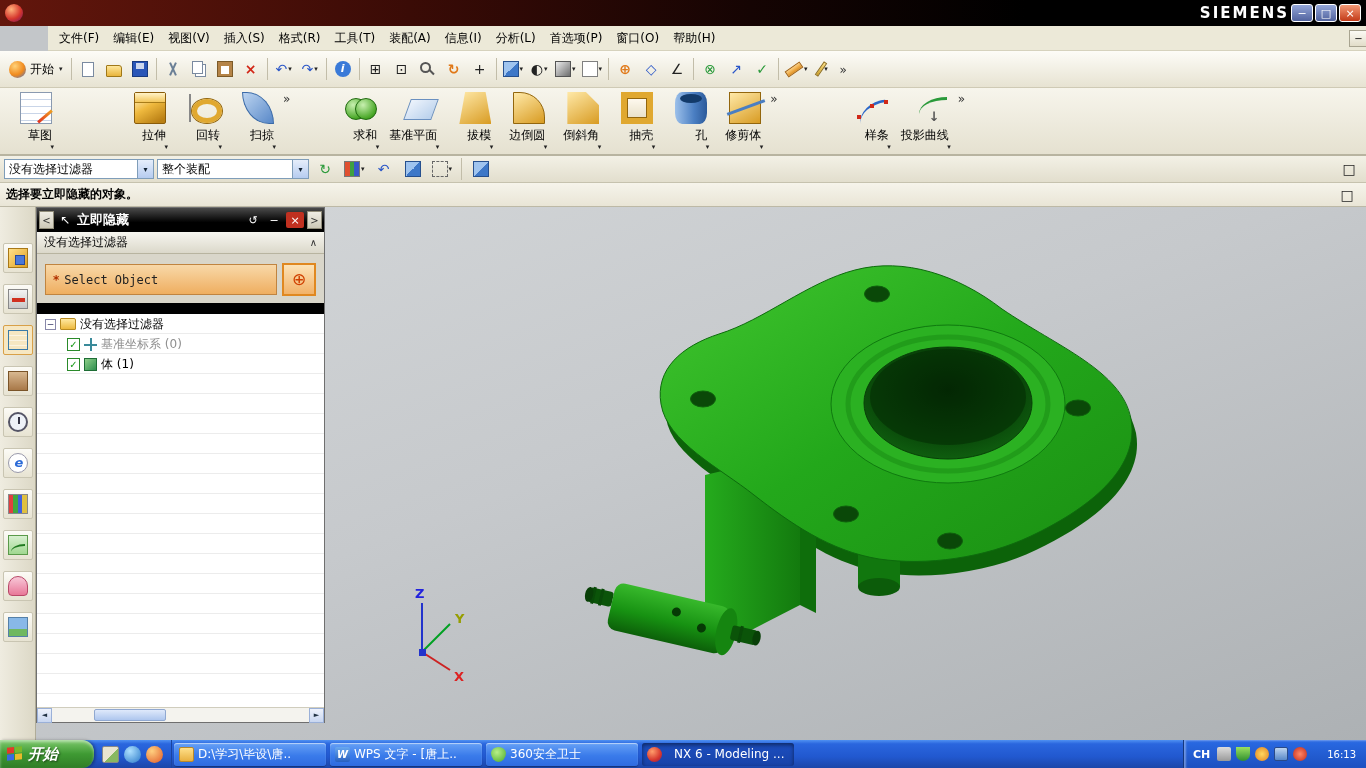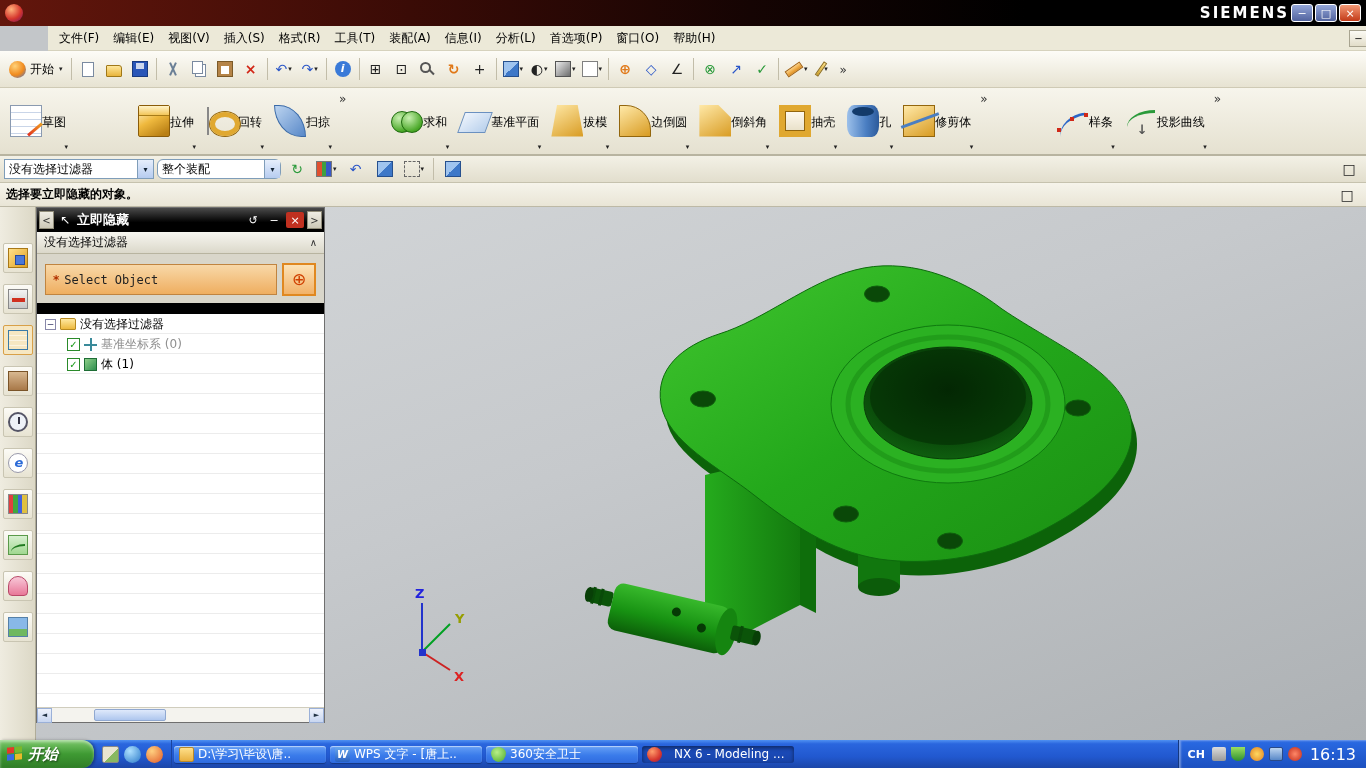--- a/index.html
+++ b/index.html
@@ -45,21 +45,21 @@
 .icn.zoomg{border:2px solid #555;border-radius:50%;width:11px;height:11px;margin:0 4px 4px 0;}
 .icn.zoomg::after{content:"";position:absolute;width:7px;height:2px;background:#555;transform:rotate(45deg);right:-6px;bottom:-2px;}
 .icn.cube{background:linear-gradient(135deg,#9fc4ef 0 50%,#3e78c8 50%);border:1px solid #26508e;}
 .icn.face{background:linear-gradient(135deg,#ececec,#6e6e6e);border:1px solid #555;}
 .icn.bgsq{background:#fff;border:1px solid #808080;}
 .icn.ruler{background:linear-gradient(#ffd080,#e09020);width:18px;height:7px;border:1px solid #a06010;transform:rotate(-35deg);}
 .icn.pencil{background:linear-gradient(#ffe080,#d0a020);width:4px;height:16px;border:1px solid #907020;transform:rotate(35deg);}
 .icn.info{border-radius:50%;background:#3a7ad8;color:#fff;font-size:11px;font-weight:bold;text-align:center;line-height:15px;}
 
 #tb2{position:absolute;left:0;top:88px;width:1366px;height:68px;background:linear-gradient(#f7f5ec,#e5e1d0);border-bottom:2px solid #b8b4a0;display:flex;align-items:flex-start;padding:2px 4px 0;}
-.feat{min-width:54px;height:62px;display:flex;flex-direction:row;align-items:center;padding:2px 6px 0;position:relative;flex:none;}
+.feat{min-width:54px;height:62px;display:flex;flex-direction:column;align-items:flex-end;padding:2px 6px 0;position:relative;flex:none;}
 .fi{width:32px;height:32px;position:relative;margin-bottom:3px;}
 .fl{font-size:12px;white-space:nowrap;}
 .fdd{position:absolute;right:4px;bottom:0;}
 .fdd::after{content:"▾";font-size:7px;color:#222;}
 .ovf{font-size:12px;color:#333;padding:2px 3px 0;flex:none;}
 .gap60{width:60px;flex:none;} .gap36{width:36px;flex:none;}
 
 
 .b-sketch{background:#fff;border:1px solid #8a9ab0;background-image:repeating-linear-gradient(#0000 0 6px,#c9d5e8 6px 7px);}
 .b-sketch::after{content:"";position:absolute;right:-3px;bottom:5px;width:18px;height:3px;background:linear-gradient(90deg,#e03020,#f0a020);transform:rotate(-40deg);}
@@ -85,21 +85,21 @@
 .b-spline::after{content:"";position:absolute;width:4px;height:4px;background:#d02818;left:0;top:23px;box-shadow:13px -11px 0 #d02818,27px -15px 0 #d02818;}
 .b-project::before{content:"";position:absolute;left:2px;top:5px;width:28px;height:14px;border-top:3px solid #2a9a3a;border-radius:100% 0 0 0/100% 0 0 0;}
 .b-project::after{content:"↓";position:absolute;left:12px;bottom:0;font-size:13px;color:#555;font-weight:bold;}
 
 
 #selbar{position:absolute;left:0;top:156px;width:1366px;height:27px;background:linear-gradient(#f3f1e6,#e2decd);border-bottom:1px solid #c6c2ae;display:flex;align-items:center;padding:0 4px;gap:3px;}
 .combo{height:20px;background:#fff;border:1px solid #7f9db9;display:flex;align-items:center;flex:none;}
 .combo .cv{padding:0 4px;flex:1;white-space:nowrap;overflow:hidden;font-size:12px;}
 .combo .ca{width:16px;height:100%;background:linear-gradient(#e6eefb,#b6ccf0);border-left:1px solid #7f9db9;display:flex;align-items:center;justify-content:center;}
 .combo .ca::after{content:"▾";font-size:8px;color:#123;}
-#combo-filter{width:150px;gap:44px;} #combo-scope{width:124px;border-radius:6px;}
+#combo-filter{width:150px;gap:44px;} #combo-scope{width:152px;}
 .icn.marquee{border:1px dashed #666;background:#fff0;}
 .icn.gridc{background:linear-gradient(90deg,#e05030 0 33%,#40a040 0 66%,#3858c8 0);border:1px solid #777;}
 #selbar .endbtn{margin-left:auto;}
 #prompt{position:absolute;left:0;top:183px;width:1366px;height:24px;background:linear-gradient(#f6f4eb,#e9e5d6);border-bottom:1px solid #bdb9a6;display:flex;align-items:center;padding:0 6px;}
 #prompt .pt{font-weight:bold;}
 #prompt .endbtn{margin-left:auto;}
 
 
 #viewport{position:absolute;left:36px;top:207px;width:1330px;height:533px;background:linear-gradient(160deg,#d4d7d9 0%,#c6c9cc 45%,#adb1b4 100%);}
 
@@ -166,38 +166,38 @@
  background:linear-gradient(#4f91f2,#2a66de 14%,#2158cf 60%,#1c46a8 100%);}
 #startbtn{height:28px;width:94px;flex:none;background:linear-gradient(#7ec96d,#3f9a33 50%,#2f7d26);border-radius:0 12px 12px 0;display:flex;align-items:center;gap:5px;padding:0 12px 0 7px;color:#fff;font-style:italic;font-weight:bold;font-size:15px;box-shadow:inset 0 2px 3px rgba(255,255,255,.45),2px 0 3px rgba(0,0,0,.3);text-shadow:1px 1px 2px rgba(0,0,0,.5);}
 .flag{width:16px;height:15px;display:grid;grid-template-columns:7px 7px;grid-template-rows:6px 6px;gap:1px;transform:skewY(-6deg);flex:none;}
 .flag i{display:block;}
 .f-r{background:#e23a2a;} .f-g{background:#7ab82a;} .f-b{background:#3a6ae2;} .f-y{background:#eaba2a;}
 #ql{display:flex;align-items:center;gap:5px;padding:0 8px;border-right:1px solid #1a44a0;height:100%;}
 .qlic{width:17px;height:17px;border-radius:2px;flex:none;}
 .ql-desk{background:linear-gradient(135deg,#e8e4d0 0 55%,#88b860 55%);border:1px solid #888;}
 .ql-ie{background:radial-gradient(circle at 35% 30%,#aee0ff,#2878c8);border-radius:50%;}
 .ql-med{background:radial-gradient(circle at 35% 30%,#ffd080,#e05828);border-radius:50%;}
-.task{height:17px;width:152px;margin:16px 2px;border-radius:3px;flex:none;display:flex;align-items:center;gap:4px;padding:8px 5px;color:#fff;font-size:12px;white-space:nowrap;overflow:hidden;
+.task{height:23px;width:152px;margin:16px 2px;border-radius:3px;flex:none;display:flex;align-items:center;gap:4px;padding:8px 5px;color:#fff;font-size:12px;white-space:nowrap;overflow:hidden;
  background:linear-gradient(#67a1f6,#3a7bea 55%,#2f6be0);box-shadow:inset 0 1px 1px rgba(255,255,255,.55),0 1px 1px rgba(0,0,0,.3);}
 .task.active{background:linear-gradient(#1c4ec0,#1843a8);box-shadow:inset 0 2px 4px rgba(0,0,0,.5);gap:12px;}
 .ticon{width:15px;height:15px;flex:none;border-radius:2px;}
 .ti-folder{background:linear-gradient(#ffe08a,#e8b040);border:1px solid #b8882a;}
 .ti-wps{background:linear-gradient(#68a8f0,#2860c0);color:#fff;font-weight:bold;font-size:10px;text-align:center;line-height:15px;}
 .ti-360{background:radial-gradient(circle at 40% 35%,#b8f088,#48a828);border-radius:50% 50% 50% 50%/40% 40% 60% 60%;}
 .ti-nx{background:radial-gradient(circle at 35% 30%,#ff9d6b,#d6372e 60%,#7a1a60);border-radius:50%;}
 #tray{margin-left:auto;height:28px;display:flex;align-items:center;gap:5px;padding:0 10px 0 9px;color:#fff;
  background:linear-gradient(#2a6ae4,#1c50c0);border-left:1px solid #15387e;box-shadow:inset 2px 1px 2px rgba(255,255,255,.35);}
 .trico{width:14px;height:14px;border-radius:2px;flex:none;}
 .tr-spk{background:linear-gradient(#ddd,#999);}
 .tr-sh{background:linear-gradient(#9ae060,#2f8f2f);border-radius:0 0 50% 50%;}
 .tr-sun{background:radial-gradient(circle,#ffd860,#e08020);border-radius:50%;}
 .tr-net{background:linear-gradient(#bcd4f0,#5888c8);border:1px solid #2a4a88;}
 .tr-red{background:radial-gradient(circle,#ff8868,#c02818);border-radius:50%;}
 #tray .lang{font-size:11px;font-weight:bold;margin-right:2px;}
-#tray .clock{font-size:16px;margin-left:3px;}
+#tray .clock{font-size:10px;margin-left:15px;}
 </style>
 </head>
 <body>
 
 <div id="titlebar">
   <span class="nx-orb"></span>
   <span class="brand">SIEMENS</span>
   <span class="winbtn min">−</span>
   <span class="winbtn res">□</span>
   <span class="winbtn close">×</span>

